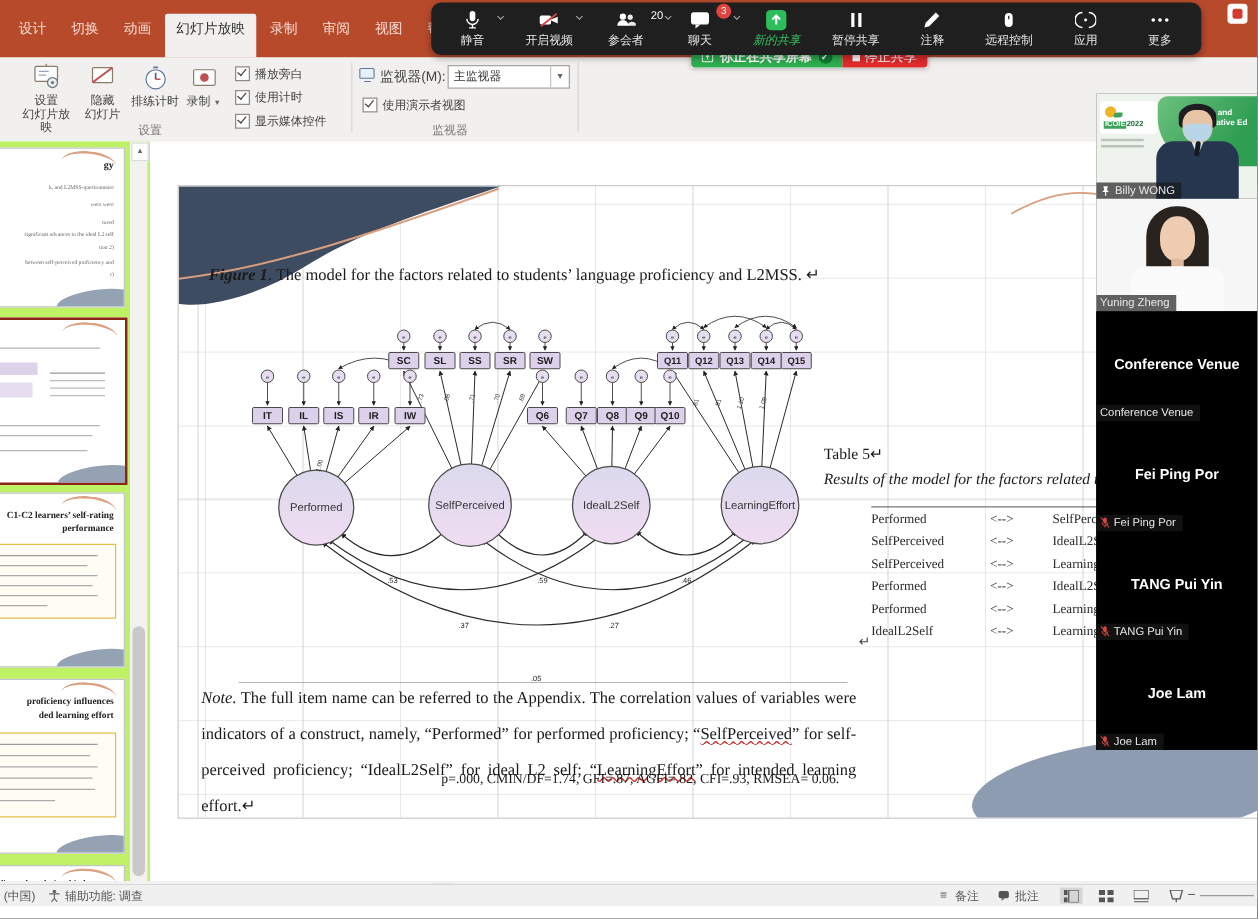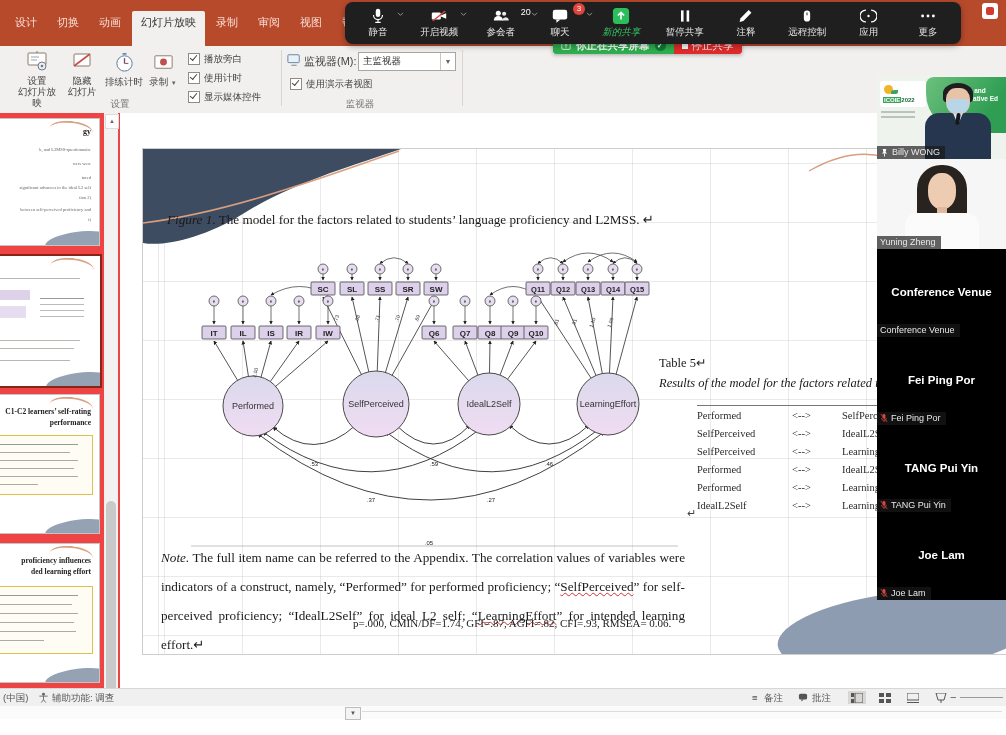--- a/index.html
+++ b/index.html
@@ -19,28 +19,28 @@
   .rbtn svg{display:block;margin:0 auto 2px auto;}
   .grplabel{position:absolute;top:52px;font-size:9.5px;color:#777;text-align:center;}
   .vsep{position:absolute;top:4px;width:1px;height:56px;background:#d9d5d1;}
   .cbrow{position:absolute;display:flex;align-items:flex-start;gap:4px;font-size:9.5px;color:#444;cursor:pointer;}
   .cbox{width:10px;height:10px;border:1px solid #8f8b87;background:#fff;position:relative;}
   .cbox:after{content:"";position:absolute;left:1px;top:1px;width:6px;height:3px;border-left:1.5px solid #444;border-bottom:1.5px solid #444;transform:rotate(-50deg);}
   .combo{position:absolute;left:298px;top:6px;width:96px;height:17px;background:#fff;border:1px solid #a9a5a1;font-size:9.5px;color:#333;display:flex;align-items:center;}
   .combo .val{flex:1;padding-left:4px;}
   .combo .arrow{width:14px;height:100%;border-left:1px solid #c9c5c1;display:flex;align-items:center;justify-content:center;color:#666;font-size:7px;}
   
-  .statusbar{position:absolute;left:0;top:688px;width:1006px;height:17px;background:#f0f0f0;border-top:1px solid #d7d7d7;font-size:9.5px;color:#555;}
+  .statusbar{position:absolute;left:0;top:707px;width:1006px;height:17px;background:#f0f0f0;border-top:1px solid #d7d7d7;font-size:9.5px;color:#555;}
   .hstrip{position:absolute;left:0;top:705px;width:1006px;height:13px;background:#fbfbfb;border-top:1px solid #ececec;}
   .viewbtn{position:absolute;top:2px;width:18px;height:13px;display:flex;align-items:center;justify-content:center;cursor:pointer;}
   .viewbtn.active{background:#d8d6d4;}
   
   .main{position:absolute;left:0;top:113px;width:1006px;height:592px;background:#fff;overflow:hidden;}
   
-  .thumbs{position:absolute;left:0;top:0;width:120px;height:592px;background:#ef4444;overflow:hidden;}
+  .thumbs{position:absolute;left:0;top:0;width:120px;height:592px;background:#bef264;overflow:hidden;}
   .thumb{position:absolute;left:-62px;width:160px;background:#fff;border:1px solid #c4c4c4;overflow:hidden;cursor:pointer;}
   .thumb.current{border:2px solid #8a2318;}
   .curl{position:absolute;right:6px;top:2px;width:44px;height:18px;border-top:2px solid #dba181;border-radius:50%;transform:rotate(6deg);}
   .blob{position:absolute;right:-10px;bottom:-5px;width:64px;height:18px;background:#94a2b4;border-radius:50%;transform:rotate(-8deg);}
   .tline{position:absolute;height:2px;background:#b9b5b0;}
   .ybox{position:absolute;border:1px solid #e2bf4d;background:#fffdf3;}
   .tfrag{position:absolute;right:8px;font-size:4.5px;color:#666;white-space:nowrap;font-family:"Liberation Serif",serif;}
   .ttitle{position:absolute;right:8px;font-weight:bold;color:#222;font-family:"Liberation Serif",serif;white-space:nowrap;}
   .tscroll{position:absolute;left:104px;top:0;width:14px;height:592px;background:#f3f2f1;}
   .tscroll .up{position:absolute;left:1px;top:1px;width:12px;height:13px;background:#fdfdfd;border:1px solid #dcdcdc;color:#666;font-size:6px;text-align:center;line-height:13px;cursor:pointer;}
@@ -278,21 +278,21 @@
       <svg class="slidedeco1" width="300" height="110" viewBox="0 0 300 110">
         <path d="M0 0 L258 0 C 212 16, 148 34, 98 66 C 62 88, 22 98, 0 94 Z" fill="#3d4c61"></path>
         <path d="M0 74 C 84 64, 176 30, 256 2" stroke="#d99e7e" stroke-width="1.6" fill="none"></path>
       </svg>
       <div class="slidedeco2"></div>
       <svg class="abs" style="right:120px;top:0;" width="80" height="24" viewBox="0 0 80 24">
         <path d="M2 22 C 30 6, 56 2, 78 8" stroke="#d99e7e" stroke-width="1.4" fill="none"></path>
       </svg>
 
       <div class="caption">
-        <span style="font-style:italic;">Figure 1</span><span>. The model for the factors related to students’ language proficiency and L2MSS. ↵</span>
+        <span style="font-style:italic;font-weight:bold;">Figure 1</span><span>. The model for the factors related to students’ language proficiency and L2MSS. ↵</span>
       </div>
 
       <svg class="abs" style="left:8px;top:100px;" width="740" height="305" viewBox="0 0 740 305">
         <defs>
           <marker id="ah" viewBox="0 0 10 10" refX="8.5" refY="5" markerWidth="5" markerHeight="5" orient="auto-start-reverse">
             <path d="M0 0 L10 5 L0 10 z" fill="#222"></path>
           </marker>
           <linearGradient id="lg" x1="0" y1="0" x2="0" y2="1">
             <stop offset="0" stop-color="#dbd9ec"></stop>
               <stop offset="1" stop-color="#f0dcf2"></stop>

